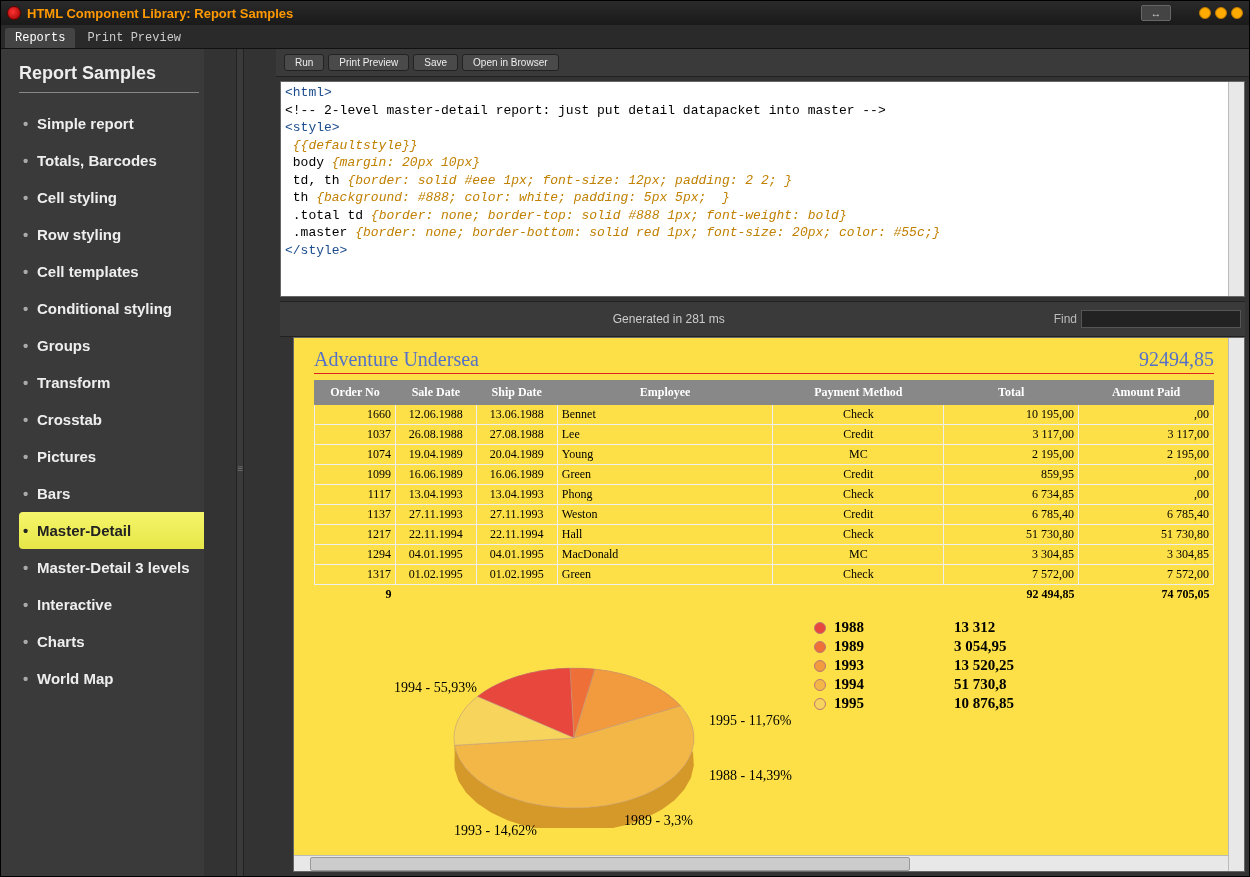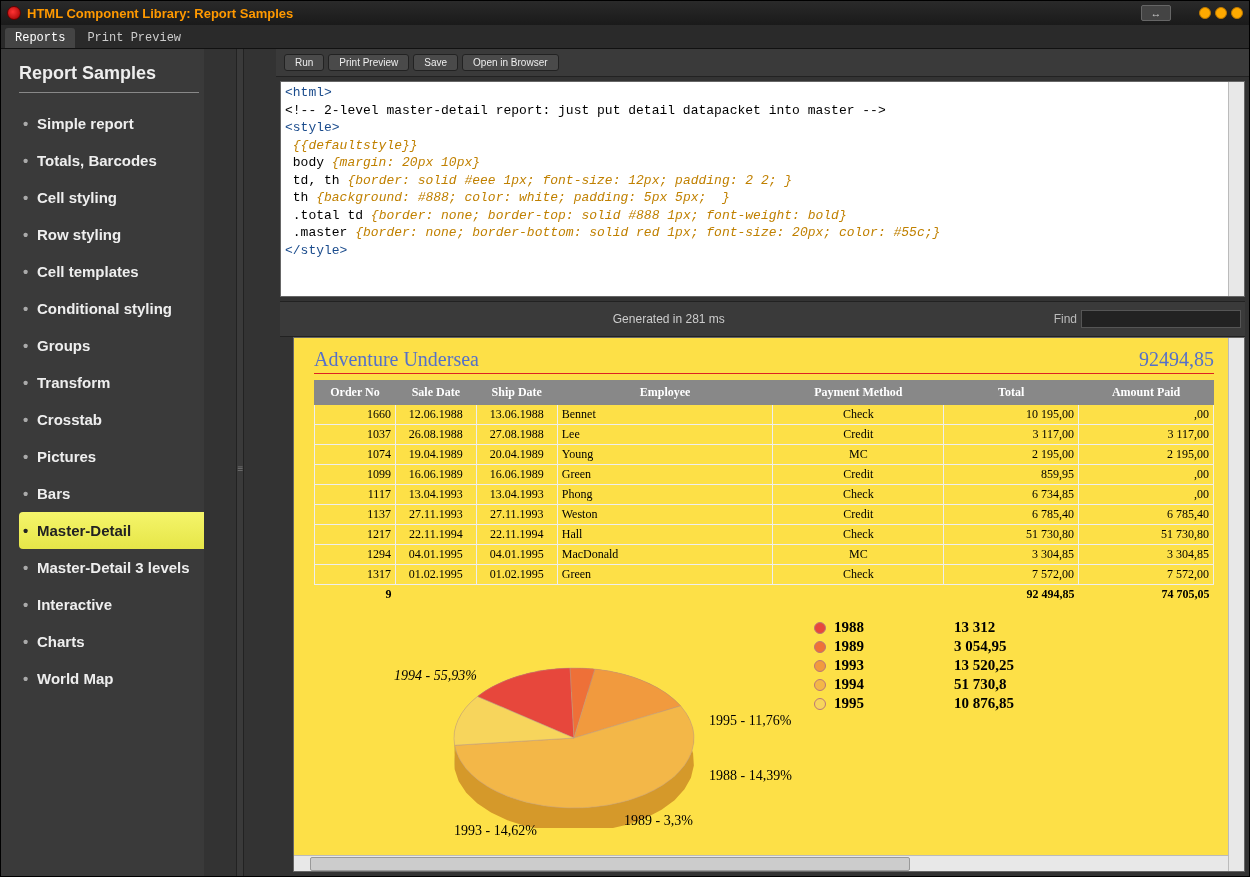--- a/index.html
+++ b/index.html
@@ -520,21 +520,21 @@
                   <path d="M 256.1609329171921 50.035831758481976 L 257.40561841721905 50.01636153387035 L 258.6505832377454 50.004426000753966 L 259.8956933413583 50.00002644415544 L 261.1408146750031 50.003163337746926 L 262.3858131844162 50.01383634379914 L 263.6305548285576 50.03204431321768 L 264.87490559404233 50.05778528566671 L 266.1187315095689 50.091056489780115 L 267.36189866034306 50.131854343459764 L 268.60427320249556 50.18017445426128 L 269.8457213774923 50.23601161986686 L 271.0861095265349 50.29935982864539 L 272.3253041049518 50.37021226029975 L 273.56317169657495 50.44856128660102 L 274.7995790281049 50.5343984722098 L 276.034392983459 50.627714575584406 L 277.26748061810304 50.72849954997584 L 278.498709173365 50.83674254450945 L 279.7279460907279 50.95243190535312 L 280.9550590261018 51.0755551769721 L 280.9550590261018 75.0755551769721 L 279.7279460907279 74.95243190535312 L 278.498709173365 74.83674254450945 L 277.26748061810304 74.72849954997584 L 276.034392983459 74.6277145755844 L 274.7995790281049 74.5343984722098 L 273.56317169657495 74.44856128660102 L 272.3253041049518 74.37021226029975 L 271.0861095265349 74.2993598286454 L 269.8457213774923 74.23601161986686 L 268.60427320249556 74.18017445426128 L 267.36189866034306 74.13185434345976 L 266.1187315095689 74.09105648978012 L 264.87490559404233 74.05778528566671 L 263.6305548285576 74.03204431321768 L 262.3858131844162 74.01383634379914 L 261.1408146750031 74.00316333774693 L 259.8956933413583 74.00002644415544 L 258.6505832377454 74.00442600075397 L 257.40561841721905 74.01636153387035 L 256.1609329171921 74.03583175848198 Z" fill="#d0521a"></path>
                   <path d="M 280.9550590261018 51.0755551769721 L 286.3569828714795 51.70935463232078 L 291.7033350455893 52.487139661190795 L 296.9828431760603 53.40727036366823 L 302.1843758260467 54.46780671493423 L 307.2969659640059 55.66651265565801 L 312.30983408684165 57.00086080655613 L 317.21241094765685 58.46803779717716 L 321.99435984019794 60.06495019767702 L 326.6455983930047 61.788231041077864 L 331.15631982731566 63.634246922258995 L 335.51701363390634 65.59910565871209 L 339.71848562526657 67.67866449690868 L 343.75187732083805 69.86853884697743 L 347.608684624439 72.16411152727454 L 351.28077575449686 74.56054249935619 L 354.76040838928475 77.05277907282732 L 358.04024599101086 79.63556655855083 L 361.1133732743444 82.30345934775536 L 363.97331078676274 85.05083239368261 L 366.614028569979 87.87189307156581 L 366.614028569979 111.87189307156581 L 363.97331078676274 109.05083239368261 L 361.1133732743444 106.30345934775536 L 358.04024599101086 103.63556655855083 L 354.76040838928475 101.05277907282732 L 351.28077575449686 98.56054249935619 L 347.608684624439 96.16411152727454 L 343.75187732083805 93.86853884697743 L 339.71848562526657 91.67866449690868 L 335.51701363390634 89.59910565871209 L 331.15631982731566 87.634246922259 L 326.6455983930047 85.78823104107786 L 321.99435984019794 84.06495019767702 L 317.21241094765685 82.46803779717716 L 312.30983408684165 81.00086080655613 L 307.2969659640059 79.66651265565801 L 302.1843758260467 78.46780671493423 L 296.9828431760603 77.40727036366823 L 291.7033350455893 76.4871396611908 L 286.3569828714795 75.70935463232078 L 280.9550590261018 75.0755551769721 Z" fill="#d37c20"></path>
                   <path d="M 366.614028569979 87.87189307156581 L 374.6000581384245 99.23770326562537 L 379.0572613396936 111.2428372205063 L 379.84838958564404 123.51762642181482 L 376.9490820316177 135.68409898638848 L 370.4486157086161 147.3676183749548 L 360.54715645714737 158.2084194010949 L 347.54959531346117 167.8726863135449 L 331.8561601414686 176.06283182959254 L 313.9500916020044 182.52666060206678 L 294.38276294758646 187.06513495353755 L 273.7567018419226 189.5385037510789 L 252.7070370053904 189.87060569800136 L 231.88194099132025 188.0512145332896 L 211.92267130958757 184.13635392410868 L 193.4438244819271 178.24657235503972 L 177.0144110566731 170.56323113457998 L 163.14033433120647 161.32291982059877 L 152.24881230667273 150.8101710279602 L 144.67522256248319 139.34869894785734 L 140.65277513026962 127.29143136706378 L 140.65277513026962 151.29143136706378 L 144.67522256248319 163.34869894785734 L 152.24881230667273 174.8101710279602 L 163.14033433120647 185.32291982059877 L 177.0144110566731 194.56323113457998 L 193.4438244819271 202.24657235503972 L 211.92267130958757 208.13635392410868 L 231.88194099132025 212.0512145332896 L 252.7070370053904 213.87060569800136 L 273.7567018419226 213.5385037510789 L 294.38276294758646 211.06513495353755 L 313.9500916020044 206.52666060206678 L 331.8561601414686 200.06283182959254 L 347.54959531346117 191.8726863135449 L 360.54715645714737 182.2084194010949 L 370.4486157086161 171.3676183749548 L 376.9490820316177 159.68409898638848 L 379.84838958564404 147.51762642181484 L 379.0572613396936 135.24283722050632 L 374.6000581384245 123.23770326562537 L 366.614028569979 111.87189307156581 Z" fill="#d5992a"></path>
                   <path d="M 140.65277513026962 127.29143136706378 L 140.2725376966858 124.71507905407921 L 140.05568643674576 122.13229230483196 L 140.00251727668842 119.54659572124876 L 140.11310277384905 116.96151787616374 L 140.38729201764374 114.38058649804914 L 140.82471083550973 111.80732365689798 L 141.42476230352042 109.24524095782827 L 142.1866275609778 106.69783474896849 L 143.1092669278715 104.16858135016365 L 144.19142132367887 101.66093230901234 L 145.43161398557027 99.17830969070982 L 146.8281524836744 96.7241014081244 L 148.37913103065435 94.30165659847891 L 150.08243308244136 91.91428105294871 L 151.93573422657863 89.56523270541064 L 153.9365053542325 87.25771718650128 L 156.08201611154257 84.99488344905086 L 158.36933862560147 82.77981947086192 L 160.79535149997884 80.6155480406982 L 163.3567440743371 78.50502263323389 L 163.3567440743371 102.50502263323389 L 160.79535149997884 104.6155480406982 L 158.36933862560147 106.77981947086192 L 156.08201611154257 108.99488344905086 L 153.9365053542325 111.25771718650128 L 151.93573422657863 113.56523270541064 L 150.08243308244136 115.91428105294871 L 148.37913103065435 118.30165659847891 L 146.8281524836744 120.7241014081244 L 145.43161398557027 123.17830969070982 L 144.19142132367887 125.66093230901234 L 143.1092669278715 128.16858135016366 L 142.1866275609778 130.6978347489685 L 141.42476230352042 133.2452409578283 L 140.82471083550973 135.80732365689798 L 140.38729201764374 138.38058649804913 L 140.11310277384905 140.96151787616373 L 140.00251727668842 143.54659572124876 L 140.05568643674576 146.13229230483196 L 140.2725376966858 148.7150790540792 L 140.65277513026962 151.29143136706378 Z" fill="#d9b73e"></path>
                   <path d="M 260 120 L 163.35674407433717 78.50502263323384 A 120 70 0 0 1 256.1609329171921 50.035831758481976 Z" fill="#e7473c" stroke="#b98" stroke-width="0.5"></path>
                   <path d="M 260 120 L 256.1609329171921 50.035831758481976 A 120 70 0 0 1 280.9550590261018 51.0755551769721 Z" fill="#ee7038" stroke="#b98" stroke-width="0.5"></path>
                   <path d="M 260 120 L 280.9550590261018 51.0755551769721 A 120 70 0 0 1 366.614028569979 87.87189307156581 Z" fill="#f19a3e" stroke="#b98" stroke-width="0.5"></path>
                   <path d="M 260 120 L 366.614028569979 87.87189307156581 A 120 70 0 1 1 140.65277513026962 127.29143136706378 Z" fill="#f3b748" stroke="#b98" stroke-width="0.5"></path>
                   <path d="M 260 120 L 140.65277513026962 127.29143136706378 A 120 70 0 0 1 163.3567440743371 78.50502263323389 Z" fill="#f7d55c" stroke="#b98" stroke-width="0.5"></path>
                 </svg>
-            <div class="pie-label" style="left: 80px; top: 50px; font-style: italic;">1994 - 55,93%</div><div class="pie-label" style="left: 395px; top: 95px;">1995 - 11,76%</div><div class="pie-label" style="left: 395px; top: 150px;">1988 - 14,39%</div><div class="pie-label" style="left: 310px; top: 195px;">1989 - 3,3%</div><div class="pie-label" style="left: 140px; top: 205px;">1993 - 14,62%</div></div>
+            <div class="pie-label" style="left: 80px; top: 62px;">1994 - 55,93%</div><div class="pie-label" style="left: 395px; top: 95px;">1995 - 11,76%</div><div class="pie-label" style="left: 395px; top: 150px;">1988 - 14,39%</div><div class="pie-label" style="left: 310px; top: 195px;">1989 - 3,3%</div><div class="pie-label" style="left: 140px; top: 205px;">1993 - 14,62%</div></div>
             <div class="legend-wrap" id="legend">
                 <div class="legend-row">
                   <span class="dot2" style="background: rgb(231, 71, 60);"></span>
                   <span class="yr">1988</span>
                   <span>13 312</span>
                 </div>
                 <div class="legend-row">
                   <span class="dot2" style="background: rgb(238, 112, 56);"></span>
                   <span class="yr">1989</span>
                   <span>3 054,95</span>

